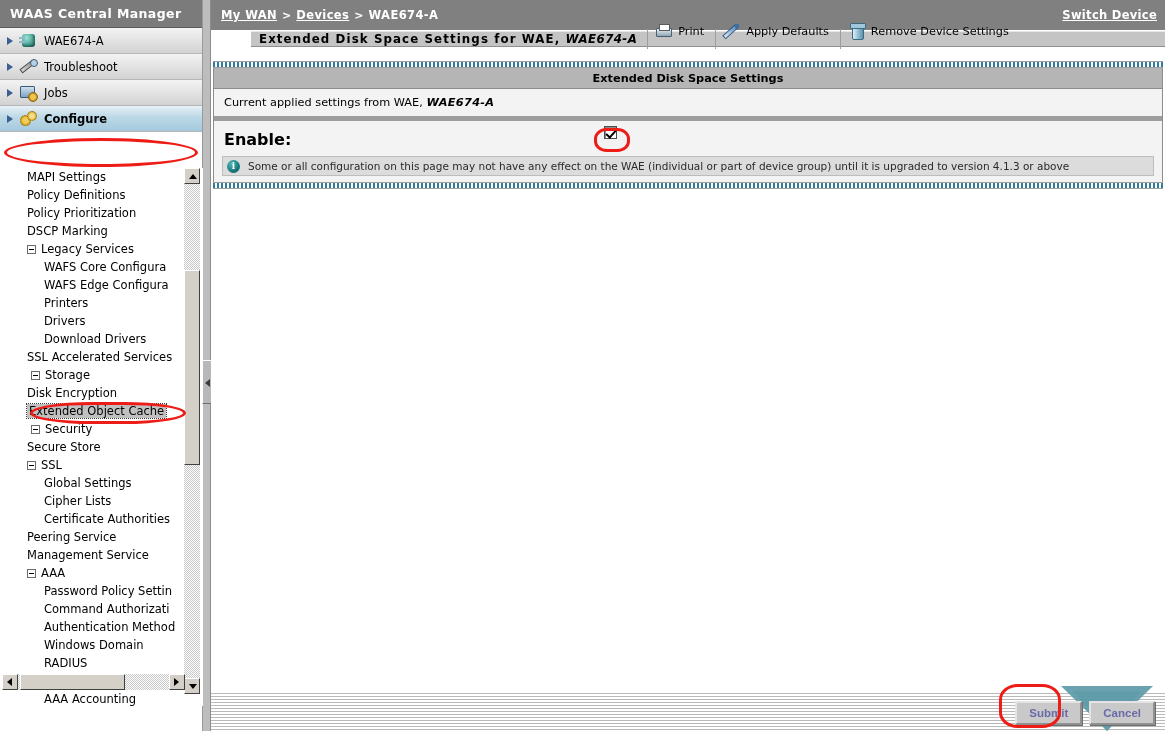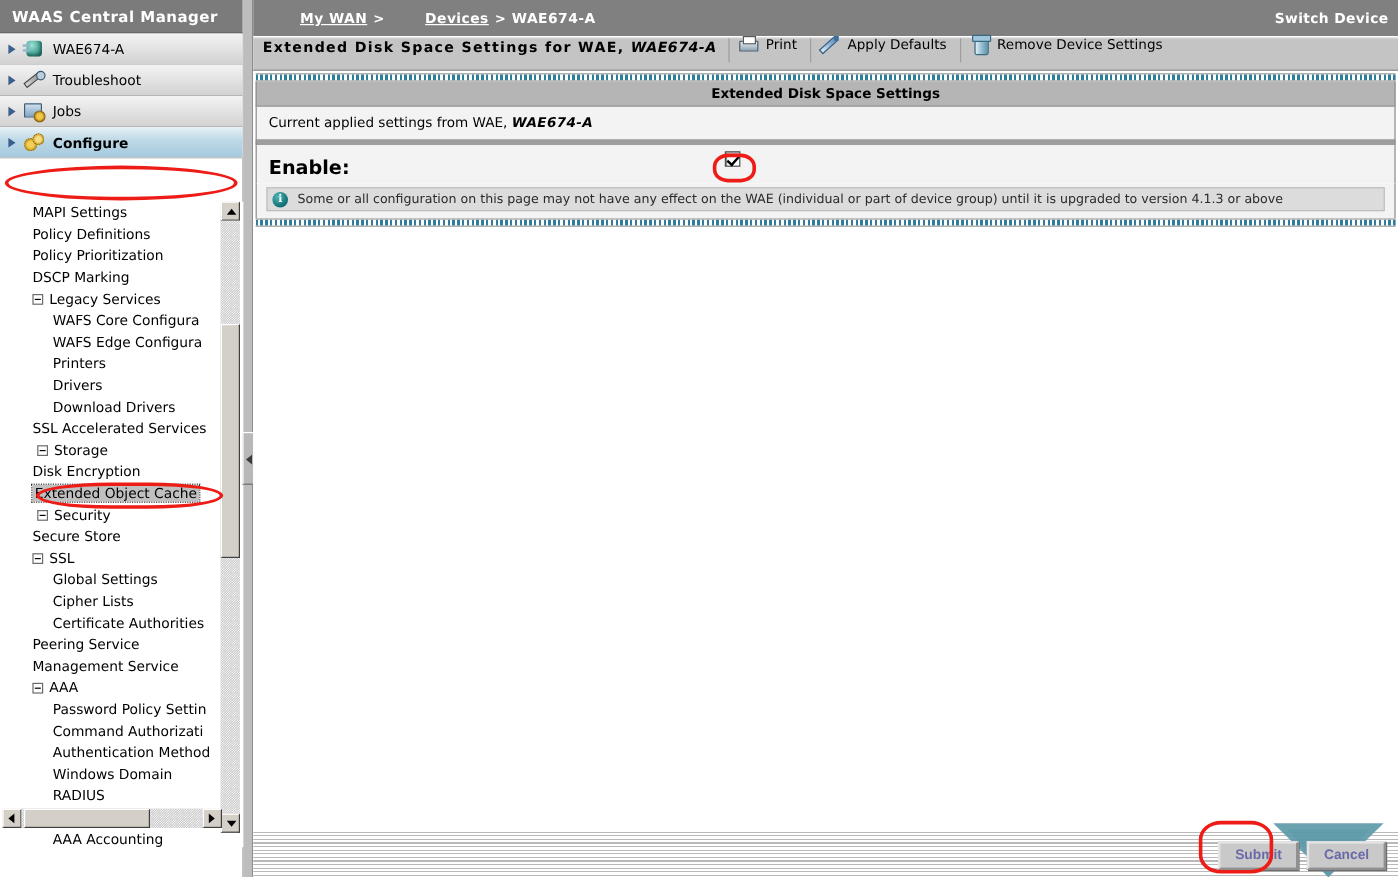--- a/index.html
+++ b/index.html
@@ -247,34 +247,35 @@
     height: 31px;
     background: #808080;
     display: flex; align-items: center;
     padding: 0 8px 0 10px;
     border-bottom: 1px solid #ffffff;
   }
   .crumb {
     color: #ffffff; font-weight: bold; font-size: 11.5px;
     letter-spacing: .4px;
   }
-  .crumb.link { text-decoration: underline; cursor: pointer; margin-left: 29px; }
+  .crumb.link { text-decoration: underline; cursor: pointer; }
   .crumb-sep { color: #ffffff; margin: 0 5px; font-weight: bold; }
   #switch-device {
     margin-left: auto;
     color: #ffffff; font-weight: bold; font-size: 11.5px;
-    cursor: pointer; letter-spacing: .3px;
+    text-decoration: underline; cursor: pointer; letter-spacing: .3px;
   }
 
   #titlebar {
-    height: 28px;
+    height: 16px;
     background: #c4c4c4;
-    display: flex; 
+    display: flex; align-items: center;
     border-bottom: 1px solid #8f8f8f;
     border-top: 1px solid #e6e6e6;
+    margin-left: 40px;
   }
   #page-title {
     font-weight: bold; font-size: 11.8px;
     letter-spacing: 1.1px;
     padding-left: 8px;
     white-space: nowrap;
   }
   #page-title em { font-style: italic; letter-spacing: .4px; }
   .tb-sep { width: 1px; height: 20px; background: #9e9e9e; margin: 0 2px 0 10px; }
   .tb-btn {

